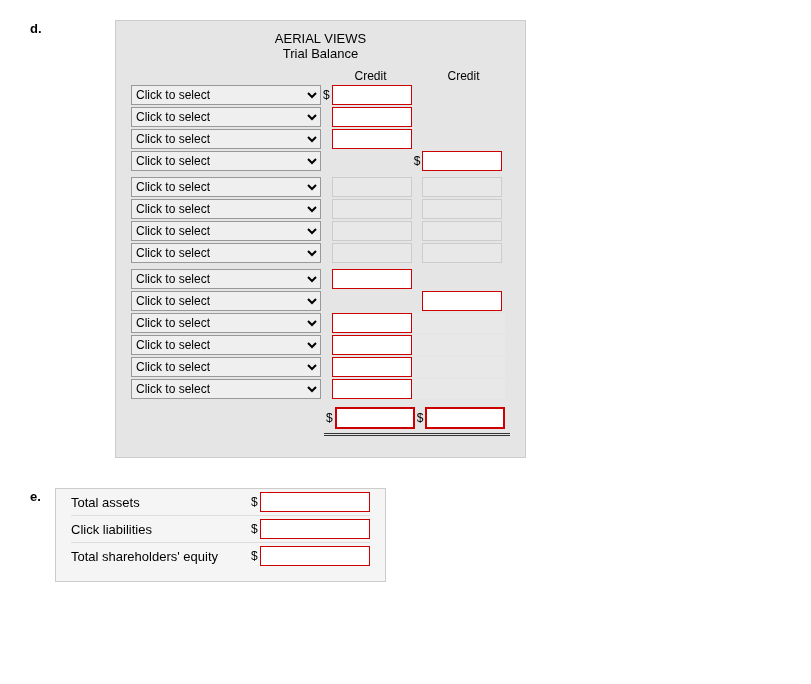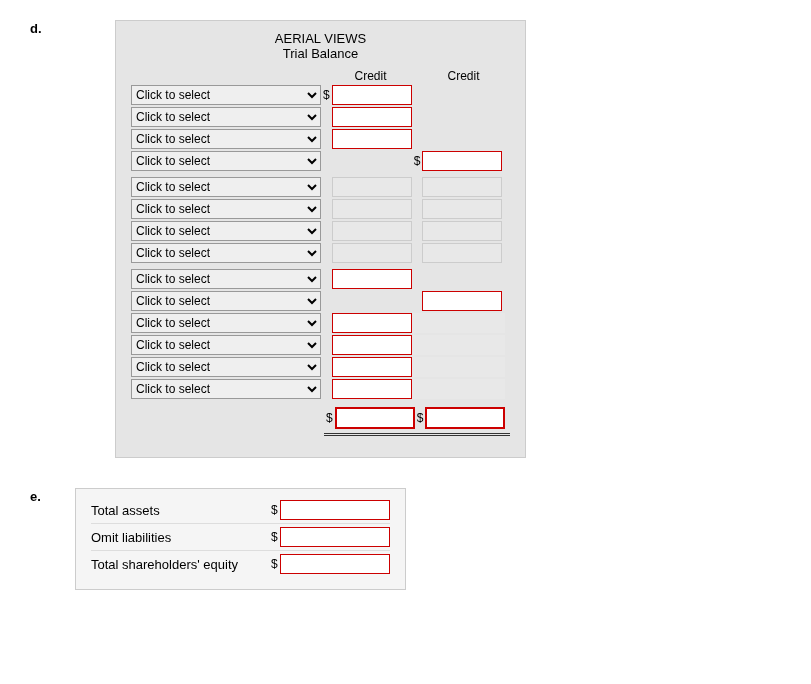--- a/index.html
+++ b/index.html
@@ -31,23 +31,22 @@
     }
     .tb-header div {
       font-size: 13px;
     }
     .section-e {
       margin-top: 30px;
     }
     .section-e-table {
       border: 1px solid #ccc;
       display: inline-block;
-      padding: 8px 15px 12px 15px;
+      padding: 0 15px 12px 15px;
       background: #f5f5f5;
-      margin-left: 20px;
     }
     .se-row {
       display: flex;
       align-items: center;
       padding: 3px 0;
       border-bottom: 1px solid #ddd;
     }
     .se-row:last-child {
       border-bottom: none;
       justify-content: flex-end;
@@ -258,21 +257,21 @@
   <div class="q-letter">e.</div>
   <div class="q-content">
 
     <div class="section-e-table">
       <div class="se-row">
         <span class="se-label">Total assets</span>
         <span class="se-dollar">$</span>
         <input type="text" class="se-input" style="">
       </div>
       <div class="se-row">
-        <span class="se-label">Omit liabilities</span>
+        <span class="se-label">Click liabilities</span>
         <span class="se-dollar">$</span>
         <input type="text" class="se-input" style="">
       </div>
       <div class="se-row">
         <span class="se-label">Total shareholders' equity</span>
         <span class="se-dollar">$</span>
         <input type="text" class="se-input" style="">
       </div>
     </div>
   </div>

